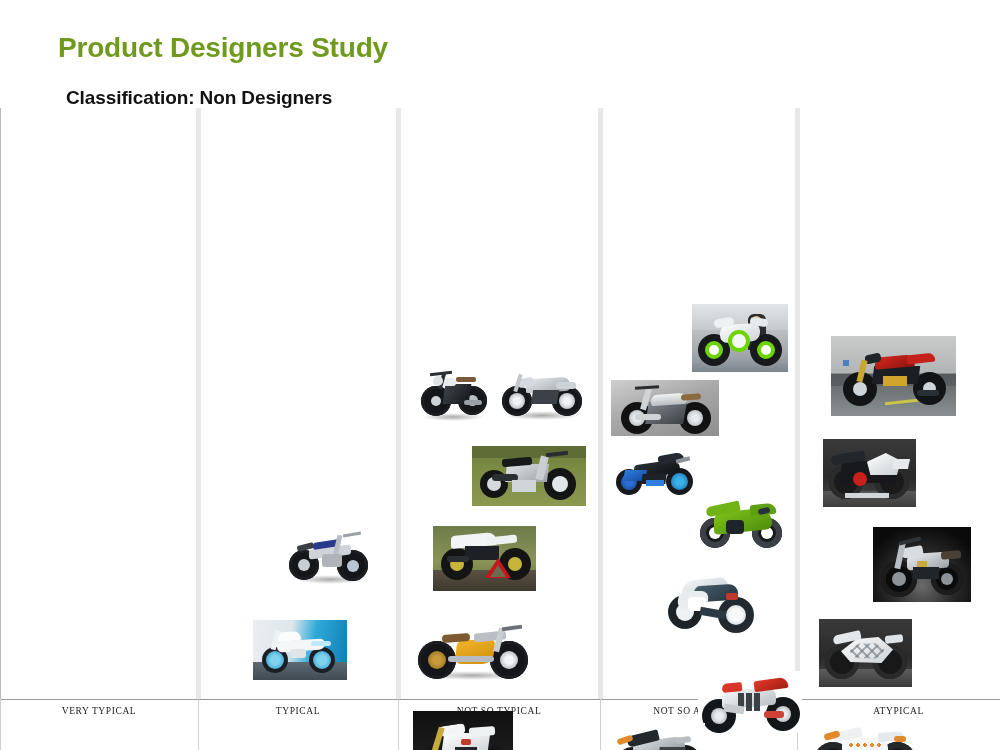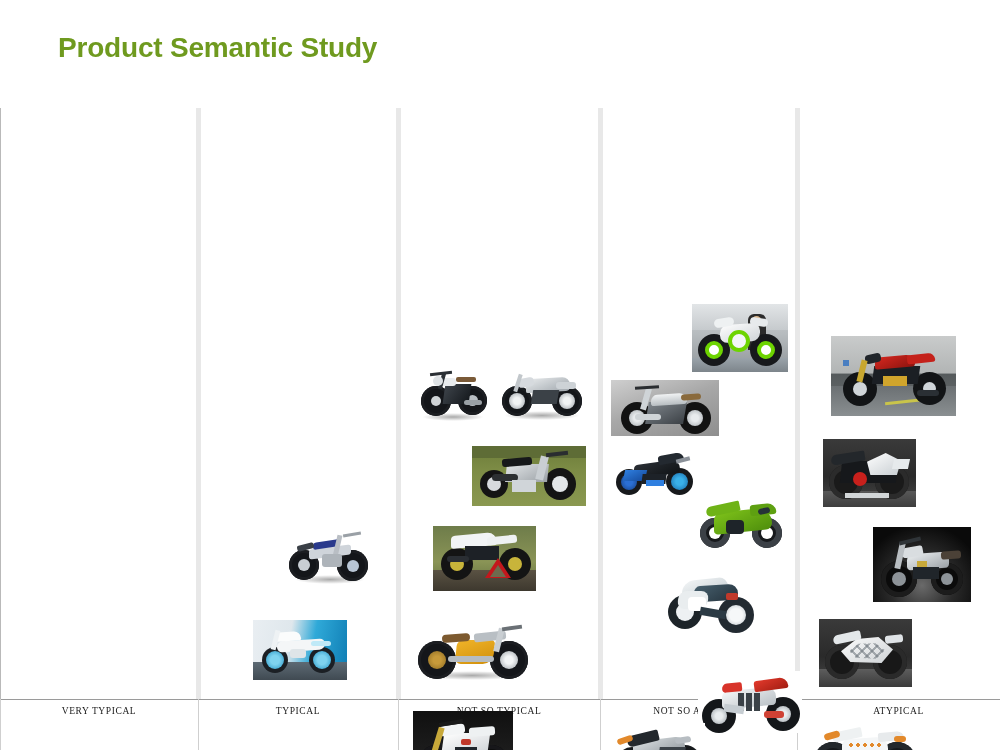--- a/index.html
+++ b/index.html
@@ -92,21 +92,22 @@
   .hub{position:absolute;border-radius:50%;}
   .part{position:absolute;}
   .tri{width:0;height:0;}
   .shadow-el{position:absolute;border-radius:50%;background:radial-gradient(ellipse at center,rgba(0,0,0,.33) 0%,rgba(0,0,0,0) 70%);}
 </style>
 </head>
 <body>
 
 <div id="slide">
 
-  <div class="title">Product Semantic Study</div>
+  <div class="title">Product Designers Study</div>
+  <div class="subtitle">Classification: Non Designers</div>
 
   <div class="chart">
 
     <div class="edge-line"></div>
     <div class="col-divider" style="left:196px;"></div>
     <div class="col-divider" style="left:396px;"></div>
     <div class="col-divider" style="left:598px;"></div>
     <div class="col-divider" style="left:795px;"></div>
 
     <div class="axis-line"></div>

